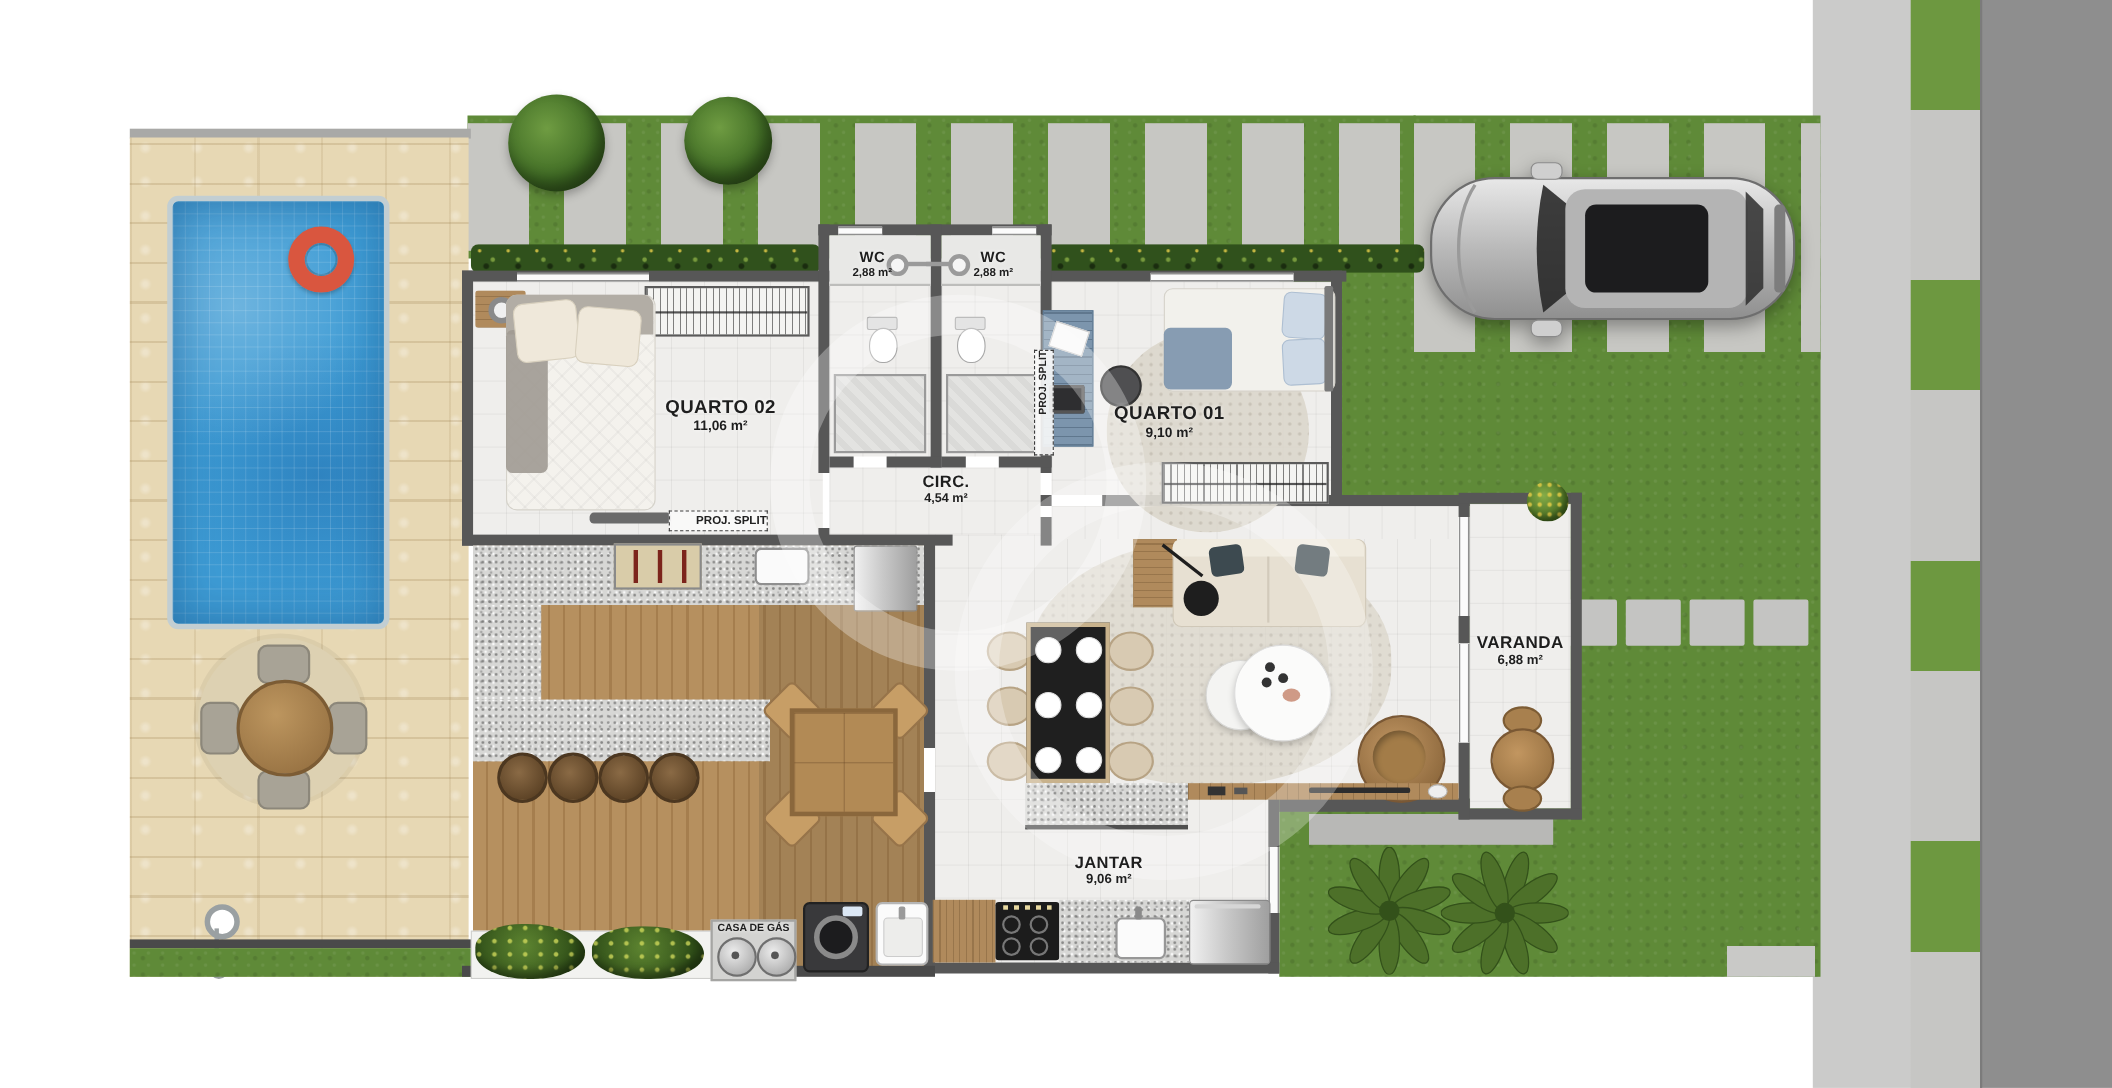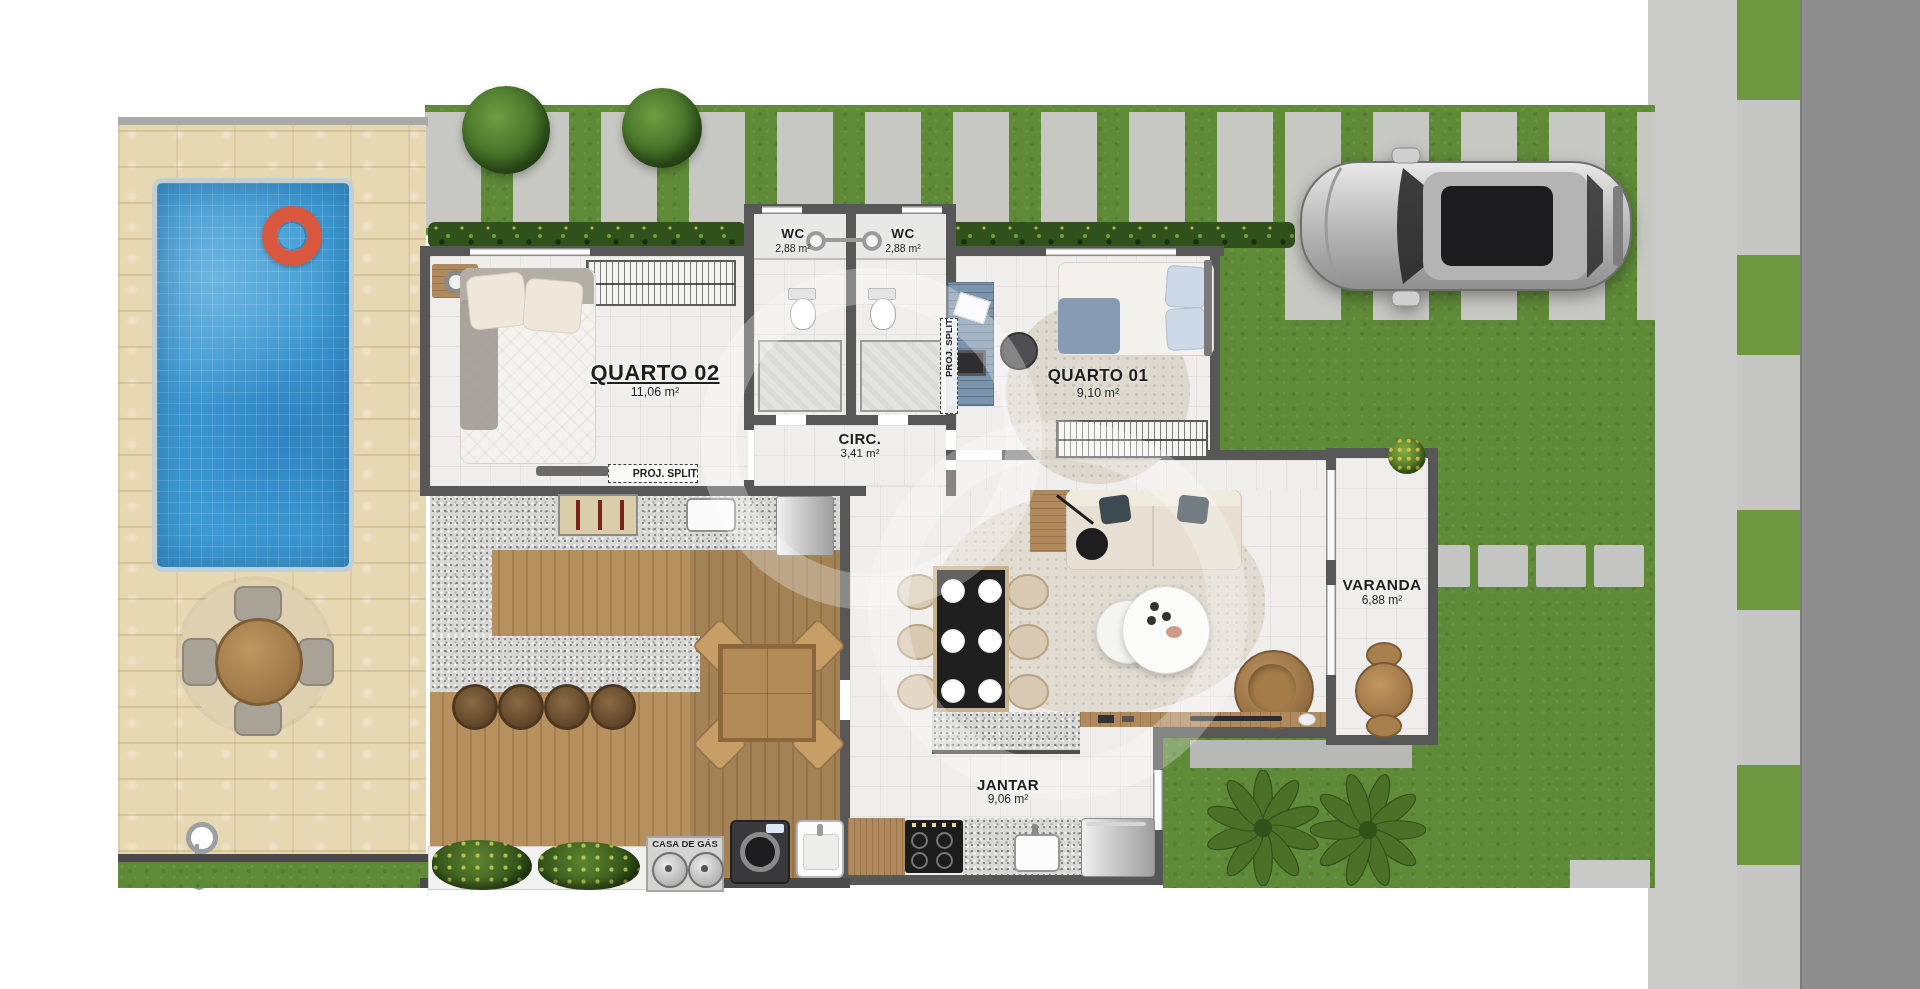--- a/index.html
+++ b/index.html
@@ -62,21 +62,21 @@
   .window-v{position:absolute;background:#fbfbfb;box-shadow:inset 1.5px 0 0 #8f8f8f,inset -1.5px 0 0 #8f8f8f;}
   .rug{position:absolute;border-radius:50%;background-color:#dbd6ca;
     background-image:radial-gradient(circle,rgba(120,110,95,.25) 1px,transparent 2px);
     background-size:9px 9px;}
   .wood{background-color:#b08a5c;background-image:repeating-linear-gradient(0deg,rgba(80,55,25,.25) 0 1px,transparent 1px 7px);}
   .silver{background:linear-gradient(90deg,#f0f0f0 0%,#c9c9c9 45%,#9f9f9f 100%);}
   
   .room-label{position:absolute;text-align:center;color:#1e1e1e;line-height:1.15;
     text-shadow:0 0 4px rgba(255,255,255,.8);}
   .room-label .nm{display:block;font-weight:bold;letter-spacing:.4px;}
-  .room-label .ar{display:block;font-weight:normal;}
+  .room-label .ar{display:block;font-weight:bold;}
   .dashed-label{position:absolute;border:1.5px dashed #3d3d3d;background:rgba(250,250,250,.9);
     font-weight:bold;font-size:10.5px;color:#222;text-align:right;box-sizing:border-box;}
   .vtext{writing-mode:vertical-rl;transform:rotate(180deg);}
   .ring{position:absolute;border-radius:50%;pointer-events:none;}
 </style>
 </head>
 <body>
 
 <div id="plan">
 
@@ -361,38 +361,38 @@
 
   <div class="bush-small" style="left:1388px;top:438px;width:38px;height:36px;"></div>
   <div class="abs" style="left:1366px;top:642px;width:32px;height:22px;background:#a8804e;border:2px solid #7d5c34;border-radius:50%;"></div>
   <div class="abs" style="left:1355px;top:662px;width:54px;height:54px;border-radius:50%;background:radial-gradient(circle at 42% 38%,#c29660,#8f6a3c);border:2px solid #7a5834;"></div>
   <div class="abs" style="left:1366px;top:714px;width:32px;height:20px;background:#a8804e;border:2px solid #7d5c34;border-radius:50%;"></div>
 
   <div class="ring" style="left:700px;top:268px;width:270px;height:270px;border:36px solid rgba(255,255,255,.30);"></div>
   <div class="ring" style="left:868px;top:420px;width:300px;height:300px;border:40px solid rgba(255,255,255,.28);"></div>
 
   <div class="room-label" style="left:575px;top:360px;width:160px;">
-    <span class="nm" style="font-size:22px;text-decoration:underline;">QUARTO 02</span>
+    <span class="nm" style="font-size:17px;">QUARTO 02</span>
     <span class="ar" style="font-size:12.5px;">11,06 m²</span>
   </div>
   <div class="room-label" style="left:748px;top:226px;width:90px;">
     <span class="nm" style="font-size:13.5px;">WC</span>
     <span class="ar" style="font-size:10.5px;">2,88 m²</span>
   </div>
   <div class="room-label" style="left:858px;top:226px;width:90px;">
     <span class="nm" style="font-size:13.5px;">WC</span>
     <span class="ar" style="font-size:10.5px;">2,88 m²</span>
   </div>
-  <div class="room-label" style="left:1018px;top:366px;width:160px;">
+  <div class="room-label" style="left:983px;top:366px;width:160px;">
     <span class="nm" style="font-size:17px;">QUARTO 01</span>
     <span class="ar" style="font-size:12.5px;">9,10 m²</span>
   </div>
   <div class="room-label" style="left:790px;top:430px;width:140px;">
     <span class="nm" style="font-size:15px;">CIRC.</span>
-    <span class="ar" style="font-size:11.5px;">3,41 m²</span>
+    <span class="ar" style="font-size:11.5px;">4,54 m²</span>
   </div>
   <div class="room-label" style="left:1322px;top:576px;width:120px;">
     <span class="nm" style="font-size:15.5px;">VARANDA</span>
     <span class="ar" style="font-size:12px;">6,88 m²</span>
   </div>
   <div class="room-label" style="left:938px;top:776px;width:140px;">
     <span class="nm" style="font-size:15px;">JANTAR</span>
     <span class="ar" style="font-size:12px;">9,06 m²</span>
   </div>
 

